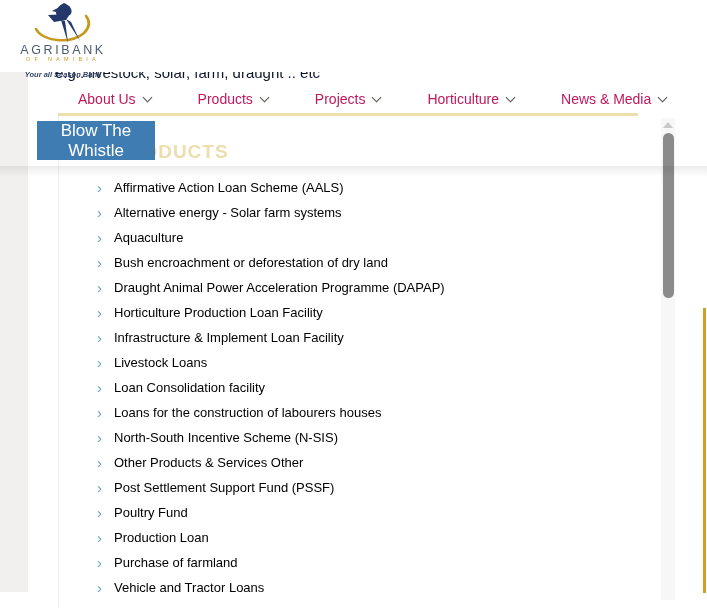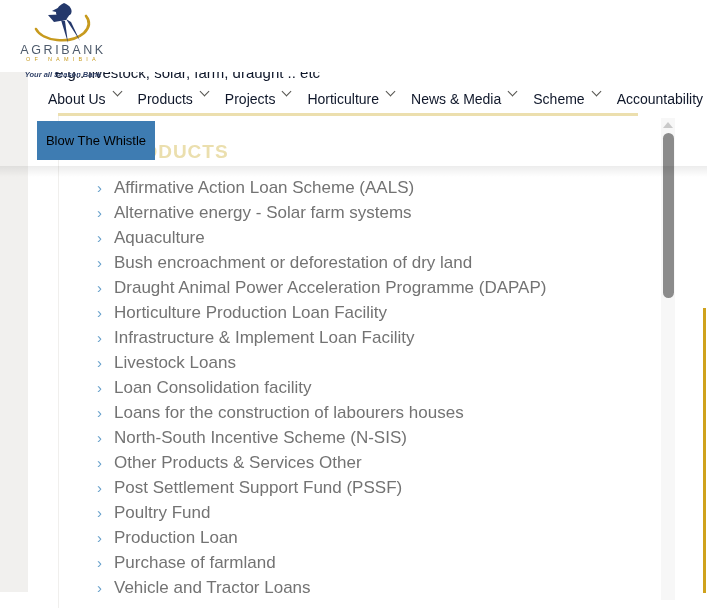--- a/index.html
+++ b/index.html
@@ -14,37 +14,37 @@
   .logo svg{display:block;margin:0 auto;}
   .logo-name{color:#4d5a6b;font-size:12.5px;letter-spacing:2.6px;text-align:center;line-height:12px;margin-top:-1px;}
   .logo-sub{color:#c79a1e;font-size:5.5px;letter-spacing:4.2px;text-align:center;line-height:7px;}
   .logo-tagline{color:#2e3f66;font-size:7.5px;font-style:italic;font-weight:bold;text-align:center;line-height:10px;margin-top:7px;}
 
   
   .search-ph{position:absolute;left:55px;top:63px;z-index:5;color:#0f172a;font-size:15px;line-height:20px;white-space:nowrap;cursor:text;}
 
   
   .main-nav{position:absolute;left:48px;top:91px;z-index:6;display:flex;gap:17px;white-space:nowrap;}
-  .nav-item{display:flex;align-items:flex-start;color:#0f172a;font-size:14px;cursor:pointer;}
+  .nav-item{display:flex;align-items:center;color:#be185d;font-size:14px;cursor:pointer;margin-left:30px;}
   .nav-chev{width:6px;height:6px;border-right:1.6px solid #55544f;border-bottom:1.6px solid #55544f;transform:rotate(45deg);margin-left:8px;margin-top:-3px;}
   .nav-underline{position:absolute;left:58px;top:113px;width:580px;height:2.5px;background:#ecdfae;z-index:12;}
 
   
   .panel{position:absolute;left:58px;top:115px;width:619px;height:493px;background:#ffffff;border-left:1px solid #f0efed;z-index:10;}
   .panel-title{position:absolute;left:55px;top:26px;color:#ebdfae;font-size:19px;font-weight:bold;letter-spacing:1px;}
   .plist{position:absolute;left:0;top:60px;width:560px;}
   .plist-row{display:flex;align-items:center;height:25px;padding-left:38px;cursor:pointer;}
   .plist-chev{color:#67a0cb;font-size:15px;line-height:14px;width:9px;margin-right:8px;}
-  .plist-label{color:#737373;font-size:17px;}
+  .plist-label{color:#000000;font-size:13px;}
 
   
   .header-shadow{position:absolute;left:0;top:166px;width:707px;height:11px;background:linear-gradient(to bottom,rgba(0,0,0,0.075),rgba(0,0,0,0));z-index:20;}
 
   
-  .whistle{position:absolute;left:37px;top:121px;width:118px;height:39px;background:#3e7cb2;color:#000000;font-size:13px;display:flex;align-items:center;justify-content:center;z-index:25;cursor:pointer;border:none;}
+  .whistle{position:absolute;left:37px;top:121px;width:118px;height:39px;background:#3e7cb2;color:#ffffff;font-size:17px;display:flex;align-items:center;justify-content:center;z-index:25;cursor:pointer;border:none;}
 
   
   .sb-track{position:absolute;left:661px;top:118px;width:14px;height:482px;background:#f7f7f7;z-index:15;}
   .sb-up{position:absolute;left:2px;top:4px;width:0;height:0;border-left:5px solid transparent;border-right:5px solid transparent;border-bottom:6px solid #c9c9c9;cursor:pointer;}
   .sb-thumb{position:absolute;left:1.5px;top:15px;width:11px;height:165px;background:#8b8b8b;border-radius:6px;cursor:grab;}
 
   
   .gold-line{position:absolute;left:703px;top:308px;width:2.5px;height:285px;background:#cfa21d;z-index:15;}
 </style>
 </head>

